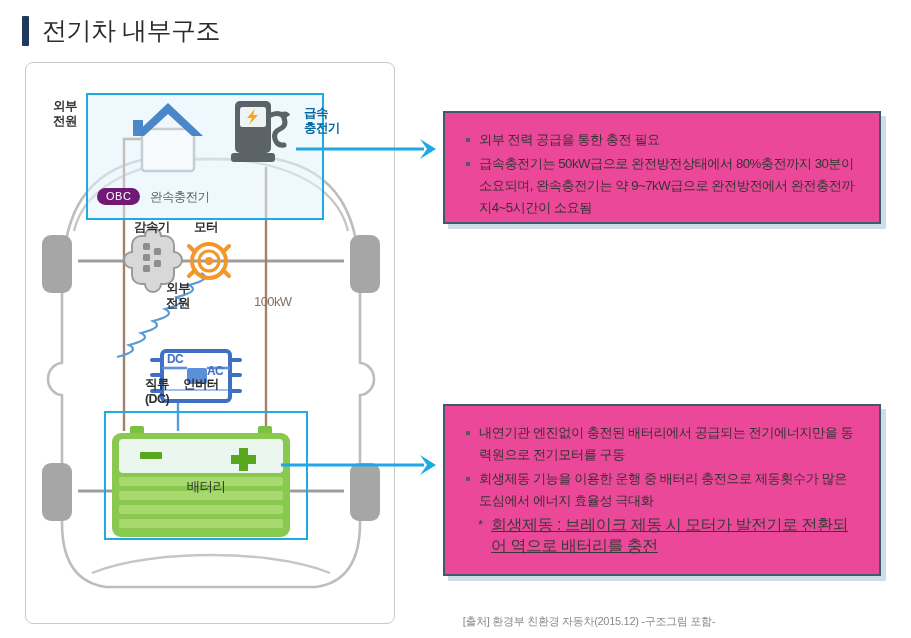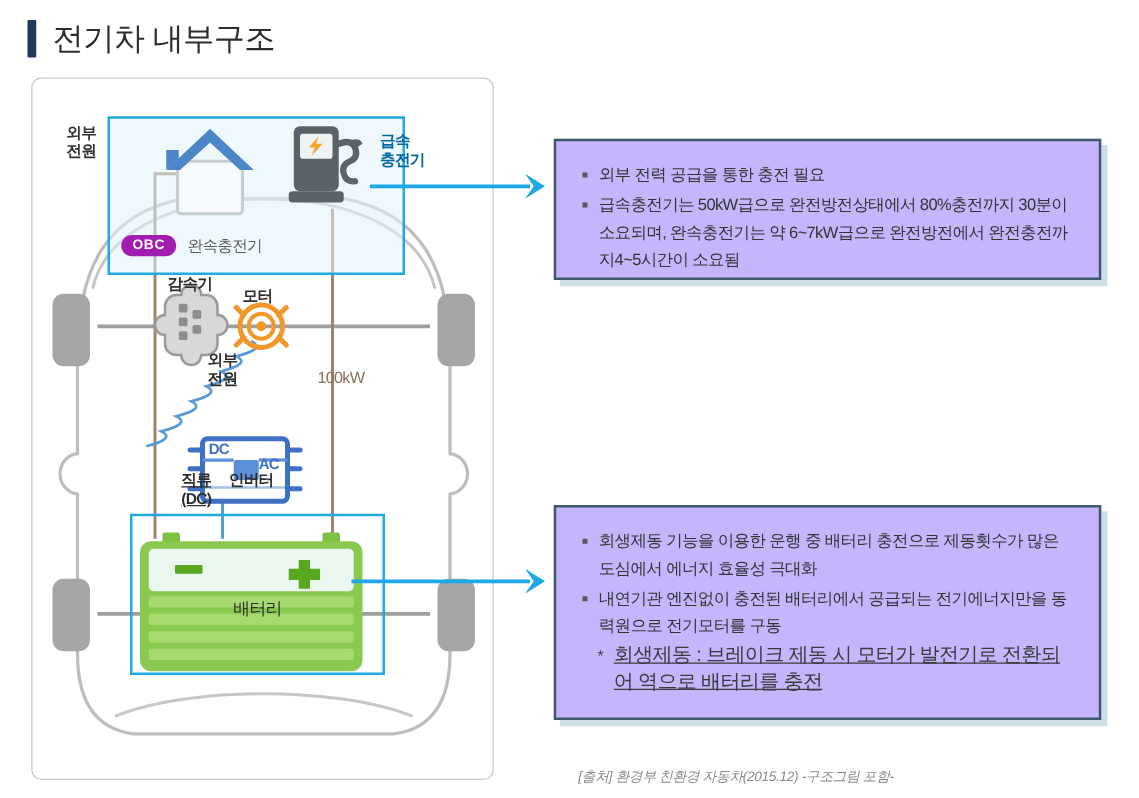--- a/index.html
+++ b/index.html
@@ -49,48 +49,48 @@
   .charger { position: absolute; left: 203px; top: 32px; width: 76px; height: 80px; }
   .charger-label {
     position: absolute; left: 278px; top: 43px; width: 60px;
     font-size: 12.5px; font-weight: 700; color: #0369a1; line-height: 15px;
     letter-spacing: -0.6px;
   }
 
   
   .obc-badge {
     position: absolute; left: 71px; top: 125px;
-    background: #a21caf; color: #ffffff; font-size: 11px; font-weight: 700;
+    background: #701a75; color: #ffffff; font-size: 11px; font-weight: 400;
     padding: 2px 9px 3px; border-radius: 9px; letter-spacing: 0.5px;
   }
   .obc-text {
     position: absolute; left: 124px; top: 126px;
     font-size: 12.5px; font-weight: 400; color: #5d5d5d; letter-spacing: -0.6px;
   }
 
   
   .lbl { position: absolute; font-size: 12.5px; font-weight: 700; color: #2d2d2d;
          letter-spacing: -0.6px; line-height: 15px; white-space: nowrap; }
   .lbl-gamsokgi { left: 108px; top: 157px; }
-  .lbl-motor    { left: 168px; top: 167px; }
+  .lbl-motor    { left: 168px; top: 157px; }
   .lbl-ext      { left: 132px; top: 218px; text-align: center; width: 40px; white-space: normal; }
   .lbl-100kw    { left: 228px; top: 231px; color: #8a6f5e; font-weight: 400; font-size: 13px; }
-  .lbl-dc       { left: 110px; top: 314px; text-align: center; width: 42px; white-space: normal; text-decoration: underline; }
+  .lbl-dc       { left: 110px; top: 314px; text-align: center; width: 42px; white-space: normal; }
   .lbl-inv      { left: 157px; top: 314px; }
 
   
   .batt-label {
     position: absolute; left: 78px; top: 415px; width: 204px; text-align: center;
     font-size: 13.5px; font-weight: 400; color: #2d2d2d; letter-spacing: -0.6px;
   }
 
   
   .tbox {
     position: absolute;
-    background: #c4b5fd;
+    background: #ec4899;
     border: 2.5px solid #3f5a6b;
     box-shadow: 5px 5px 0 0 #cedde6;
   }
   .tbox-1 { left: 443px; top: 111px; width: 438px; height: 113px; }
   .tbox-2 { left: 443px; top: 404px; width: 438px; height: 172px; }
 
   .tbox-inner { padding: 16px 18px 10px 20px; }
   .bullet-li {
     position: relative; padding-left: 14px;
     font-size: 13.2px; color: #333333; line-height: 22px;
@@ -109,21 +109,21 @@
   }
 
   
   .arrow-svg { position: absolute; }
   .arrow-1 { left: 296px; top: 136px; width: 150px; height: 26px; }
   .arrow-2 { left: 281px; top: 452px; width: 165px; height: 26px; }
 
   
   .footer {
     position: absolute; right: 15px; bottom: 9px;
-    font-size: 11px; color: #8a8a8a; font-style: italic; letter-spacing: -0.3px; margin-top: 36px;
+    font-size: 11px; color: #8a8a8a; letter-spacing: -0.3px; margin-top: 36px;
   }
 </style>
 </head>
 <body>
 
 <div class="page">
 
   <div class="title-row">
     <div class="title-bar"></div>
     <div class="title-text">전기차 내부구조</div>
@@ -274,27 +274,27 @@
     <path d="M 124 3 L 140 13 L 124 23 L 131 13 Z" fill="#1fa8e8"></path>
   </svg>
   <svg class="arrow-svg arrow-2" viewBox="0 0 165 26">
     <line x1="0" y1="13" x2="143" y2="13" stroke="#1fa8e8" stroke-width="3"></line>
     <path d="M 139 3 L 155 13 L 139 23 L 146 13 Z" fill="#1fa8e8"></path>
   </svg>
 
   <div class="tbox tbox-1">
     <div class="tbox-inner">
       <div class="bullet-li">외부 전력 공급을 통한 충전 필요</div>
-      <div class="bullet-li">급속충전기는 50kW급으로 완전방전상태에서 80%충전까지 30분이 소요되며, 완속충전기는 약 6~7kW급으로 완전방전에서 완전충전까지4~5시간이 소요됨</div>
+      <div class="bullet-li">급속충전기는 50kW급으로 완전방전상태에서 80%충전까지 30분이 소요되며, 완속충전기는 약 9~7kW급으로 완전방전에서 완전충전까지4~5시간이 소요됨</div>
     </div>
   </div>
 
   <div class="tbox tbox-2">
     <div class="tbox-inner">
+      <div class="bullet-li">내연기관 엔진없이 충전된 배터리에서 공급되는 전기에너지만을 동력원으로 전기모터를 구동</div>
       <div class="bullet-li">회생제동 기능을 이용한 운행 중 배터리 충전으로 제동횟수가 많은 도심에서 에너지 효율성 극대화</div>
-      <div class="bullet-li">내연기관 엔진없이 충전된 배터리에서 공급되는 전기에너지만을 동력원으로 전기모터를 구동</div>
       <div class="note-li">회생제동 : 브레이크 제동 시 모터가 발전기로 전환되어 역으로 배터리를 충전</div>
     </div>
   </div>
 
   <div class="footer">[출처] 환경부 친환경 자동차(2015.12) -구조그림 포함-</div>
 
 </div>
 
 </body></html>

